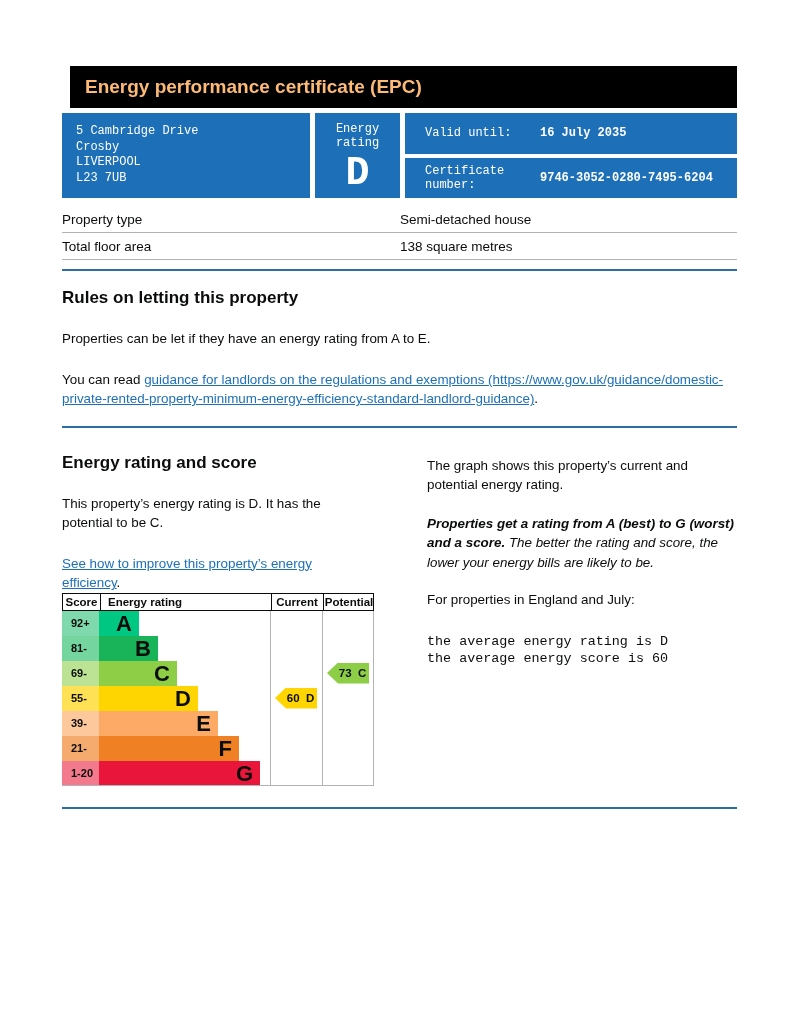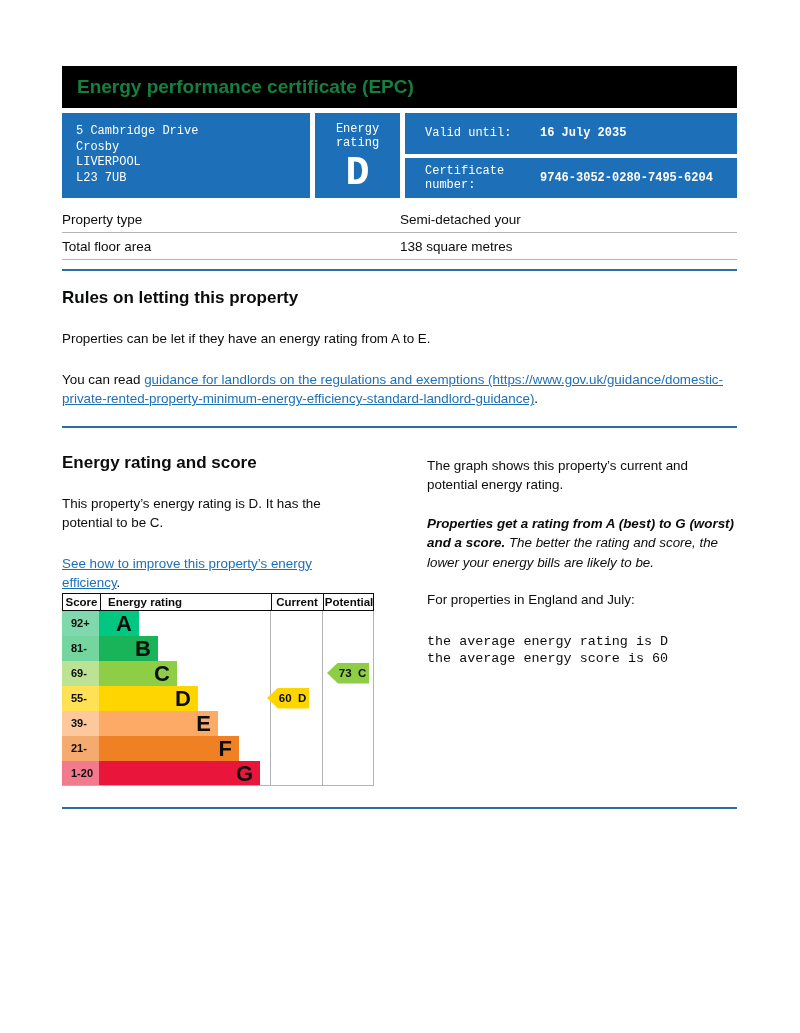--- a/index.html
+++ b/index.html
@@ -6,22 +6,22 @@
   body {
     width:800px; height:1033px; overflow:hidden;
     font-family:"Liberation Sans","DejaVu Sans",sans-serif;
     color:#0b0c0c;
     -webkit-font-smoothing:antialiased;
   }
   .content { width:675px; margin-left:62px; padding-top:66px; }
 
   
   .title-bar {
-    background:#000000; color:#15803d; height:42px; line-height:42px;
-    font-size:19px; font-weight:bold; padding-left:15px; box-sizing:border-box;
+    background:#000000; color:#fdba74; height:42px; line-height:42px;
+    font-size:19px; font-weight:bold; padding-left:15px; box-sizing:border-box;margin-left:8px;
   }
 
   
   .blue-band { margin-top:5px; height:85px; display:flex; gap:5px; }
   .blue-band > div { background:#1d70b8; color:#ffffff;font-family:Liberation Mono, monospace; }
   .addr-panel { width:248px; box-sizing:border-box; padding:11px 0 0 14px; font-size:12px; line-height:15.5px; }
   .rating-panel { width:85px; box-sizing:border-box; text-align:center; padding-top:9px; }
   .rating-panel .rating-label { font-size:12px; }
   .rating-panel .rating-letter { font-size:40px; font-weight:bold; line-height:48px; }
   .validity-panel { flex:1; background:transparent !important; display:flex; flex-direction:column; gap:4px; }
@@ -108,21 +108,21 @@
       <div class="validity-row">
         <span class="v-label">Certificate number:</span>
         <span class="v-value">9746-3052-0280-7495-6204</span>
       </div>
     </div>
   </div>
 
   <div class="prop-table">
     <div class="prop-row">
       <span class="prop-label">Property type</span>
-      <span class="prop-value">Semi-detached your</span>
+      <span class="prop-value">Semi-detached house</span>
     </div>
     <div class="prop-row">
       <span class="prop-label">Total floor area</span>
       <span class="prop-value">138 square metres</span>
     </div>
   </div>
 
   <div class="hr-blue hr-1"></div>
 
   <h2 class="h2-rules">Rules on letting this property</h2>
@@ -177,21 +177,21 @@
             </div>
             <div class="band-row">
               <div class="band-score" style="background: rgb(242, 122, 140);">1-20</div>
               <div class="band-bar" style="width: 161px; background: rgb(233, 21, 59);"><span class="band-letter">G</span></div>
             </div>
           </div>
         <div class="vline vline-1"></div>
         <div class="vline vline-2"></div>
         <div class="vline vline-3"></div>
         <div class="bottom-line"></div>
-        <div class="score-arrow" style="top: 95px; left: 205px; background: rgb(255, 213, 0);">60&nbsp;&nbsp;D</div>
+        <div class="score-arrow" style="top: 95px; left: 213px; background: rgb(255, 213, 0);">60&nbsp;&nbsp;D</div>
         <div class="score-arrow" style="top: 70px; left: 265px; background: rgb(141, 206, 70);">73&nbsp;&nbsp;C</div>
       </div>
     </div>
 
     <div class="rightcol">
       <p class="p-graph-intro pre">The graph shows this property’s current and
 potential energy rating.</p>
       <p class="p-explain pre"><strong>Properties get a rating from A (best) to G (worst)
 and a score.</strong><span> The better the rating and score, the
 lower your energy bills are likely to be.</span></p>

